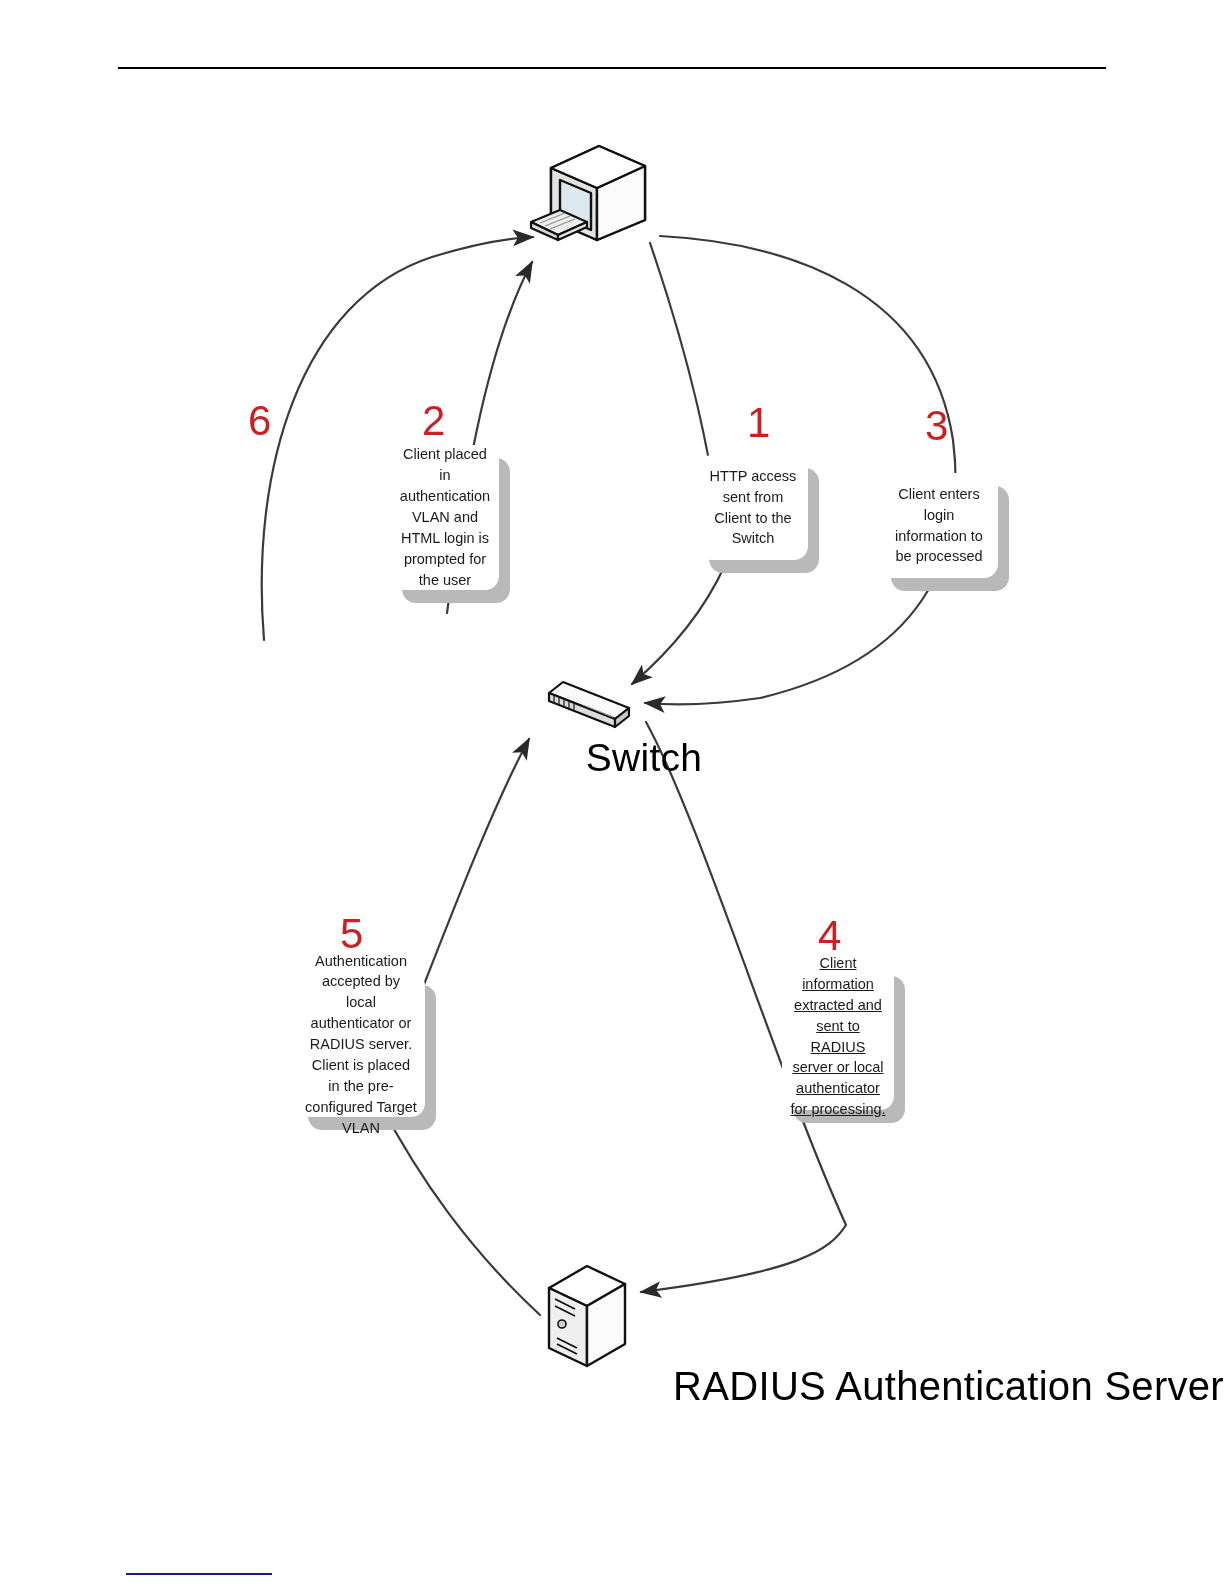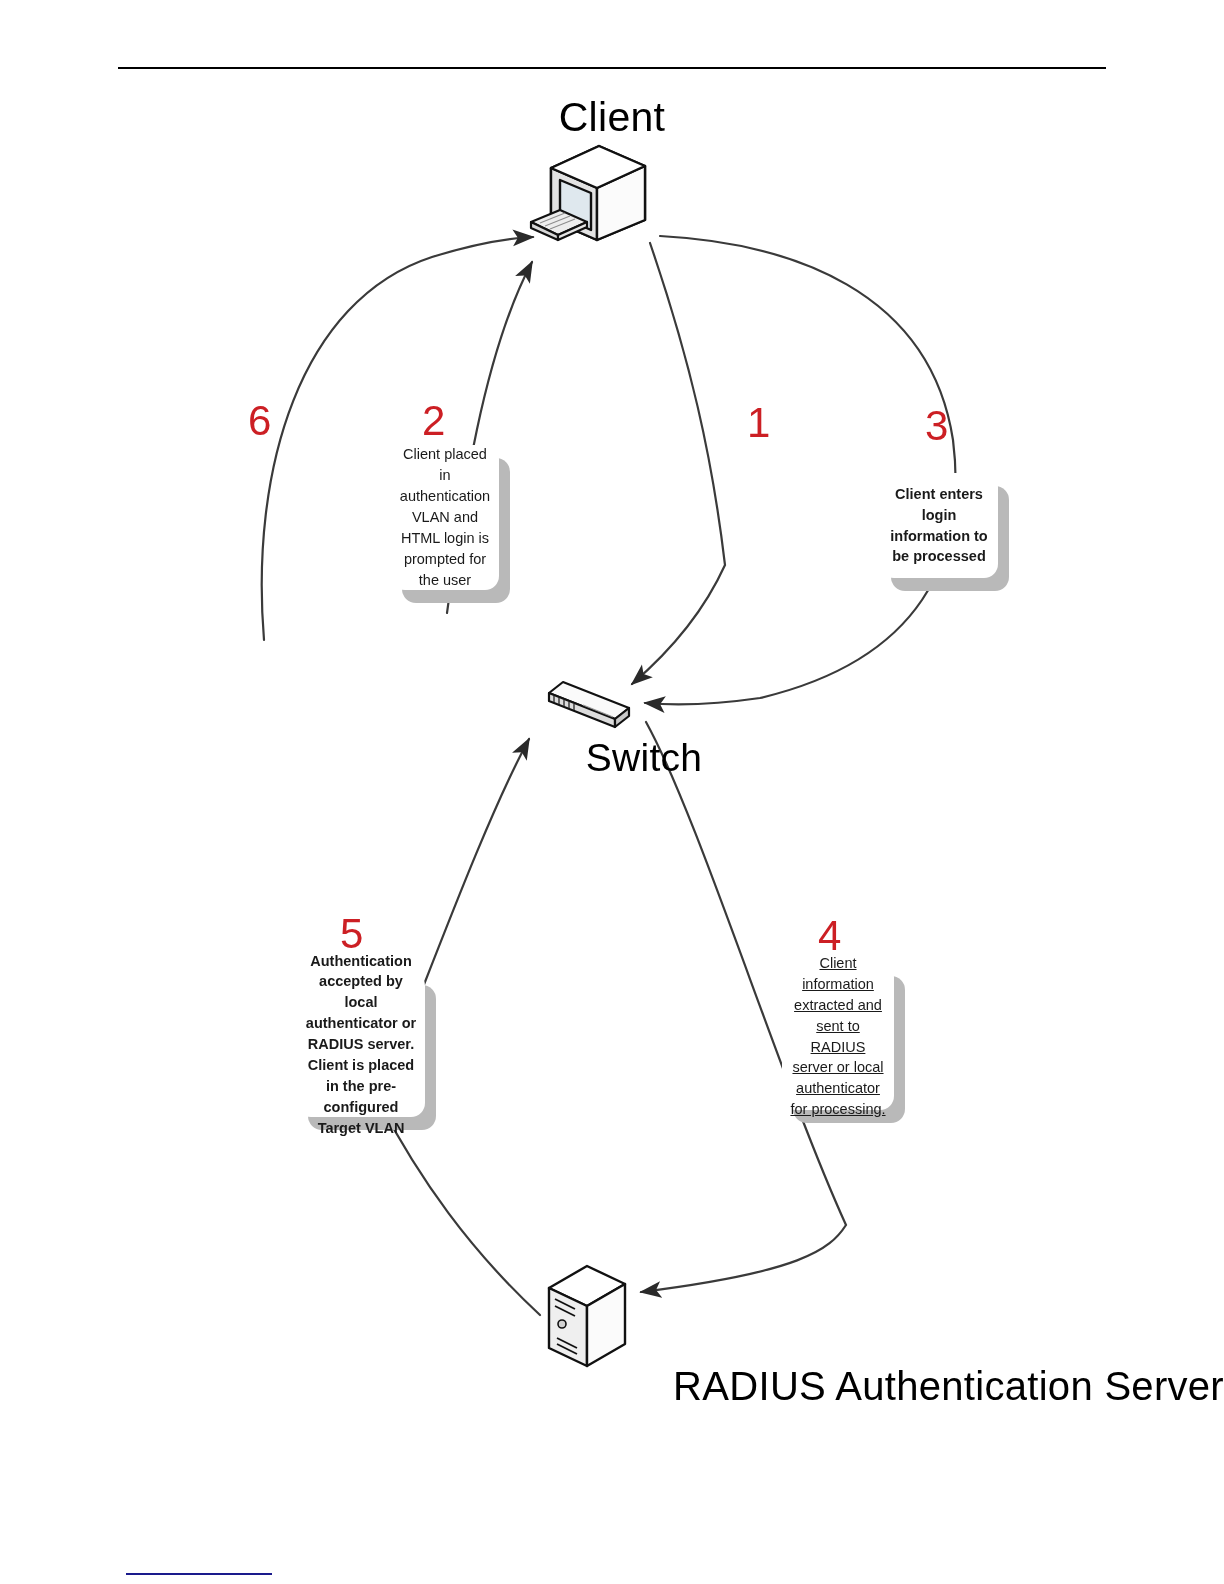--- a/index.html
+++ b/index.html
@@ -141,21 +141,20 @@
       <path d="M 650,243 C 690,360 712,455 725,565 C 700,620 660,660 632,684" marker-end="url(#ah)"></path>
 
       <path d="M 660,236 C 790,243 930,290 953,440 C 968,560 920,660 760,698 C 705,706 670,705 645,703" marker-end="url(#ah)"></path>
 
       <path d="M 646,722 C 700,820 780,1080 846,1225 C 830,1250 800,1272 641,1292" marker-end="url(#ah)"></path>
 
       <path d="M 540,1315 C 470,1250 420,1180 378,1100 C 420,1000 480,830 529,739" marker-end="url(#ah)"></path>
     </g>
   </svg>
 
-  <div class="node-label" id="label-client">Client</div>
 
   <div class="device" id="device-client">
     <svg viewBox="0 0 130 110" width="130" height="110" xmlns="http://www.w3.org/2000/svg">
 
       <g stroke="#111" stroke-width="2.4" stroke-linejoin="round">
         <polygon points="24,28 72,6 118,26 118,80 70,100 24,80" fill="#f2f2f2"></polygon>
         <polygon points="24,28 70,48 70,100 24,80" fill="#e3e3e3"></polygon>
         <polygon points="70,48 118,26 118,80 70,100" fill="#fbfbfb"></polygon>
         <polygon points="24,28 72,6 118,26 70,48" fill="#ffffff"></polygon>
 
@@ -223,28 +222,31 @@
   <div class="node-label" id="label-server">RADIUS Authentication Server</div>
 
   <div class="step-number" style="left:248px; top:400px;">6</div>
 
   <div class="step-number" style="left:422px; top:400px;">2</div>
   <div class="note" style="left:391px; top:445px; width:108px; height:145px;">
     <span>Client placed in authentication VLAN and HTML login is prompted for the user</span>
   </div>
 
   <div class="step-number" style="left:747px; top:402px;">1</div>
+  <div class="note" style="left:698px; top:455px; width:110px; height:105px;">
+    <span>HTTP access sent from Client to the Switch</span>
+  </div>
 
   <div class="step-number" style="left:925px; top:405px;">3</div>
-  <div class="note" style="left:880px; top:473px; width:118px; height:105px;font-weight:bold;">
+  <div class="note" style="left:880px; top:473px; width:118px; height:105px;">
     <span>Client enters login information to be processed</span>
   </div>
 
   <div class="step-number" style="left:340px; top:913px;">5</div>
-  <div class="note" style="left:297px; top:972px; width:128px; height:145px;font-weight:bold;">
+  <div class="note" style="left:297px; top:972px; width:128px; height:145px;">
     <span>Authentication accepted by local authenticator or RADIUS server. Client is placed in the pre-configured Target VLAN</span>
   </div>
 
   <div class="step-number" style="left:818px; top:915px;">4</div>
   <div class="note" style="left:782px; top:963px; width:112px; height:147px;text-decoration:underline;">
     <span>Client information extracted and sent to RADIUS server or local authenticator for processing.</span>
   </div>
 
 </div>
 

